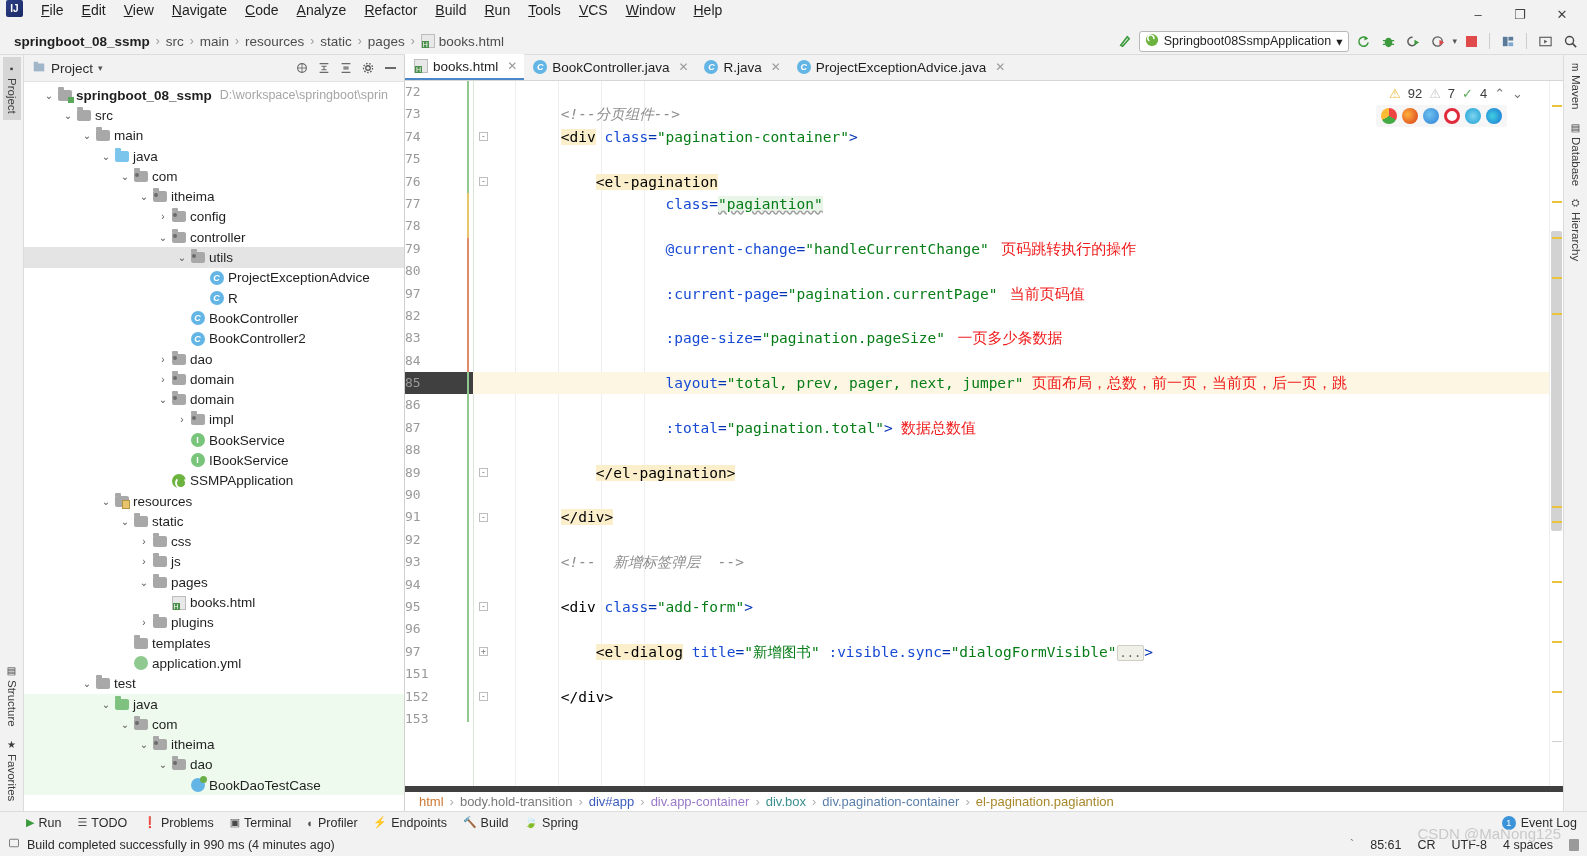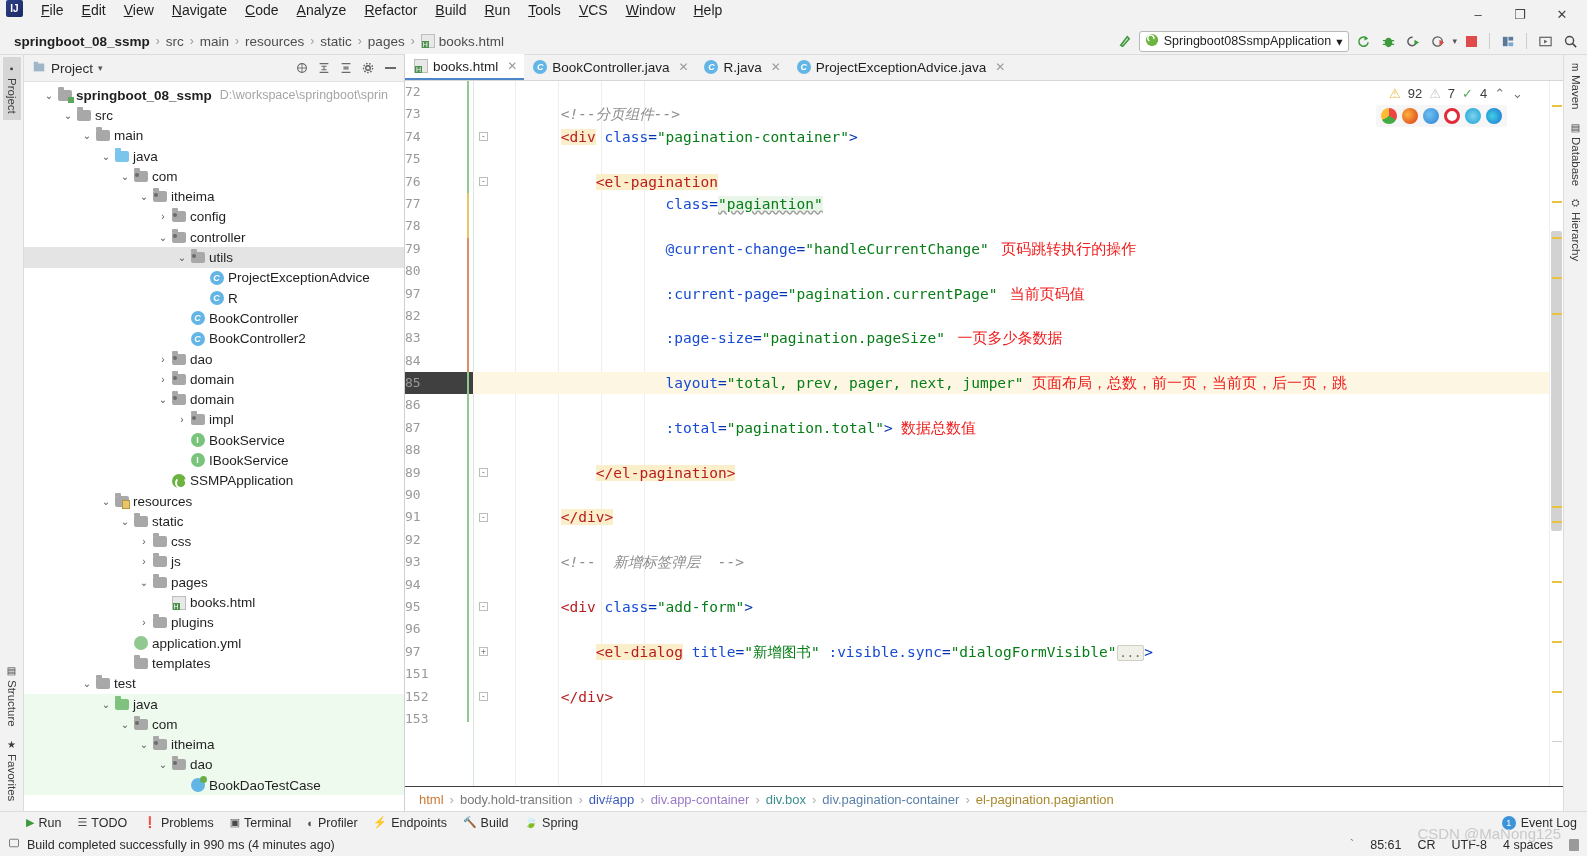--- a/index.html
+++ b/index.html
@@ -145,21 +145,21 @@
                font-size:8px; line-height:7px; text-align:center; color:#777; left:5px; }
   .stripe { position:absolute; left:62px; width:2px; }
   .code-wrap { flex:1 1 auto; position:relative; overflow:hidden; }
   .code {
     position:absolute; left:0; top:0; right:0;
     font-family:"DejaVu Sans Mono", monospace; font-size:14.5px; line-height:22.4px;
     white-space:pre;
   }
   .cline { height:22.4px; position:relative; padding-left:18px; }
   .cline.hl { background:#fdf6e3; }
-  .tok-tag { color:#b91c1c; }
+  .tok-tag { color:#000000; }
   .tok-attr { color:#174ad4; }
   .tok-str { color:#067d17; }
   .tok-cmt { color:#8c8c8c; font-style:italic; }
   .tok-pun { color:#0033b3; }
   .hl-tag { background:#fbeecb; }
   .hl-sq  { background:#e9f5e9; }
   .wavy { text-decoration: underline; text-decoration-style: wavy; text-decoration-color:#9e9e9e; }
   .ann { color:#f01b1b; font-family:"Liberation Sans", sans-serif; font-size:15px; }
   .fold-dots { background:#f0f0e8; border:1px solid #cfcfc4; padding:0 2px; border-radius:2px;
                color:#666; font-size:12px; }
@@ -179,21 +179,21 @@
   }
   .bico { width:16px; height:16px; border-radius:50%; }
 
   
   .markerbar { width:14px; background:#fff; flex:0 0 14px; position:relative; border-left:1px solid #eee; }
   .marker { position:absolute; left:2px; width:10px; height:2px; background:#e8c33b; }
   .thumb { position:absolute; left:1px; width:11px; background:#d2d2d2; border-radius:2px; }
 
   
   .bc-footer {
-    height:25px; background:#fff; border-top:1px solid #404040; display:flex; align-items:center;
+    height:25px; background:#fff; border-top:6px solid #404040; display:flex; align-items:center;
     padding-left:14px; font-size:13px; flex:0 0 25px;text-align:right;
   }
   .bc-footer .sep { color:#b0b0b0; margin:0 6px; }
   .bc-html { color:#cc7832; } .bc-body { color:#7a7a7a; } .bc-app { color:#3b5bbd; }
   .bc-ct { color:#9a7ac8; } .bc-box { color:#3b8f8f; } .bc-pc { color:#5a7fa8; }
   .bc-el { color:#a8882a; }
 
   
   .toolwins {
     height:22px; background:#f2f2f2; border-top:1px solid #dcdcdc; display:flex; align-items:center;
@@ -604,31 +604,31 @@
             <span class="arrow">›</span>
             <span class="ico">
               <span class="f-gray"></span>
             </span>
             <span class="tlabel">plugins</span>
           </div>
           <div class="trow">
             <span style="flex:0 0 90px"></span>
             <span class="arrow"></span>
             <span class="ico">
+              <span class="f-gray"></span>
+            </span>
+            <span class="tlabel">templates</span>
+          </div>
+          <div class="trow">
+            <span style="flex:0 0 90px"></span>
+            <span class="arrow"></span>
+            <span class="ico">
               <span class="yml-ico"></span>
             </span>
             <span class="tlabel">application.yml</span>
-          </div>
-          <div class="trow">
-            <span style="flex:0 0 90px"></span>
-            <span class="arrow"></span>
-            <span class="ico">
-              <span class="f-gray"></span>
-            </span>
-            <span class="tlabel">templates</span>
           </div>
           <div class="trow">
             <span style="flex:0 0 52px"></span>
             <span class="arrow">⌄</span>
             <span class="ico">
               <span class="f-gray"></span>
             </span>
             <span class="tlabel">test</span>
           </div>
           <div class="trow test-scope">

